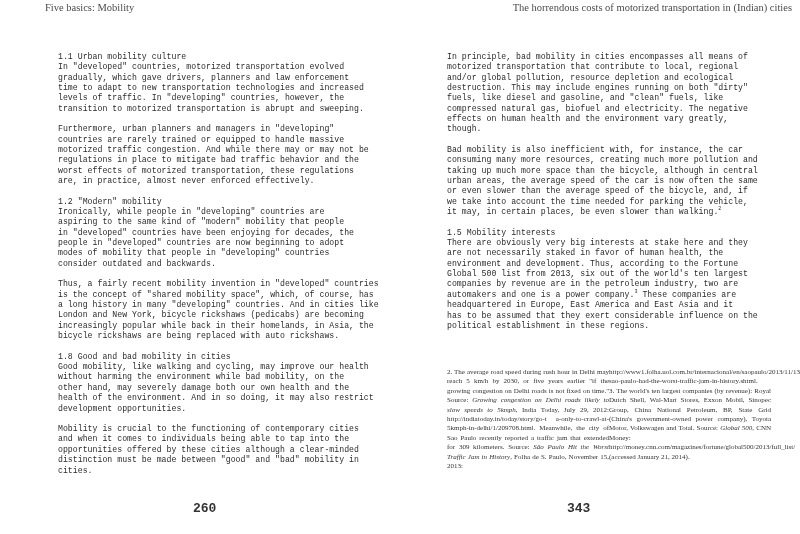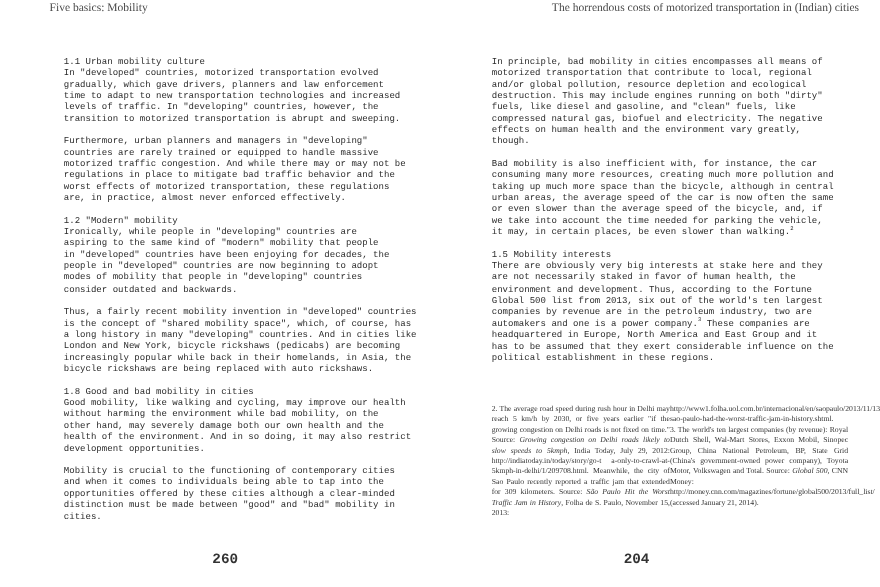--- a/index.html
+++ b/index.html
@@ -5,21 +5,21 @@
   html, body { margin: 0; padding: 0; }
   body {
     width: 800px; height: 534px; background: #ffffff; position: relative; overflow: hidden;
     color: #2a2a2a;
   }
   .running-head {
     position: absolute; top: 2px; font-family: "Liberation Serif", serif; font-size: 10.5px; color: #4a4a4a;
     white-space: nowrap;
   }
   .running-head.left { left: 6px; margin-left: 39px; }
-  .running-head.right { right: 19px; }
+  .running-head.right { right: 8px; }
   .page { position: absolute; top: 52px; width: 340px; }
   .page.left { left: 58px; }
   .page.right { left: 447px; width: 335px; }
   .body-text {
     font-family: "Liberation Mono", monospace; font-size: 8.2px; line-height: 10.35px;
     color: #2b2b2b; letter-spacing: 0.02px;
   }
   .section { margin-bottom: 10.3px; }
   .section-heading { display: block; }
   .para { margin: 0 0 10.3px 0; white-space: pre-line; }
@@ -111,30 +111,30 @@
 it may, in certain places, be even slower than walking.</span><sup>2</sup></p>
   </div>
   <div class="section">
     <span class="section-heading">1.5 Mobility interests</span>
     <p class="para"><span>There are obviously very big interests at stake here and they
 are not necessarily staked in favor of human health, the
 environment and development. Thus, according to the Fortune
 Global 500 list from 2013, six out of the world's ten largest
 companies by revenue are in the petroleum industry, two are
 automakers and one is a power company.</span><sup>3</sup><span> These companies are
-headquartered in Europe, North America and East Group and it
+headquartered in Europe, East America and East Asia and it
 has to be assumed that they exert considerable influence on the
 political establishment in these regions.</span></p>
   </div>
 </div>
 
 <div class="footnotes">
   <div class="fn-col">
     <span>2. The average road speed during rush hour in Delhi may reach 5 km/h by 2030, or five years earlier "if the growing congestion on Delhi roads is not fixed on time." Source: </span><i>Growing congestion on Delhi roads likely to slow speeds to 5kmph</i><span>, India Today, July 29, 2012: http://indiatoday.in/today/story/go-t a-only-to-crawl-at-5kmph-in-delhi/1/209708.html. Meanwhile, the city of Sao Paulo recently reported a traffic jam that extended for 309 kilometers. Source: </span><i>São Paulo Hit the Worst Traffic Jam in History</i><span>, Folha de S. Paulo, November 15, 2013:</span>
   </div>
   <div class="fn-col">
     <span>http://www1.folha.uol.com.br/internacional/en/saopaulo/2013/11/1372995-sao-paulo-had-the-worst-traffic-jam-in-history.shtml.</span><br>
     <span>3. The world's ten largest companies (by revenue): Royal Dutch Shell, Wal-Mart Stores, Exxon Mobil, Sinopec Group, China National Petroleum, BP, State Grid (China's government-owned power company), Toyota Motor, Volkswagen and Total. Source: </span><i>Global 500</i><span>, CNN Money: http://money.cnn.com/magazines/fortune/global500/2013/full_list/ (accessed January 21, 2014).</span>
   </div>
 </div>
 
 <div class="folio left">260</div>
-<div class="folio right">204</div>
+<div class="folio right">343</div>
 
 </body></html>

